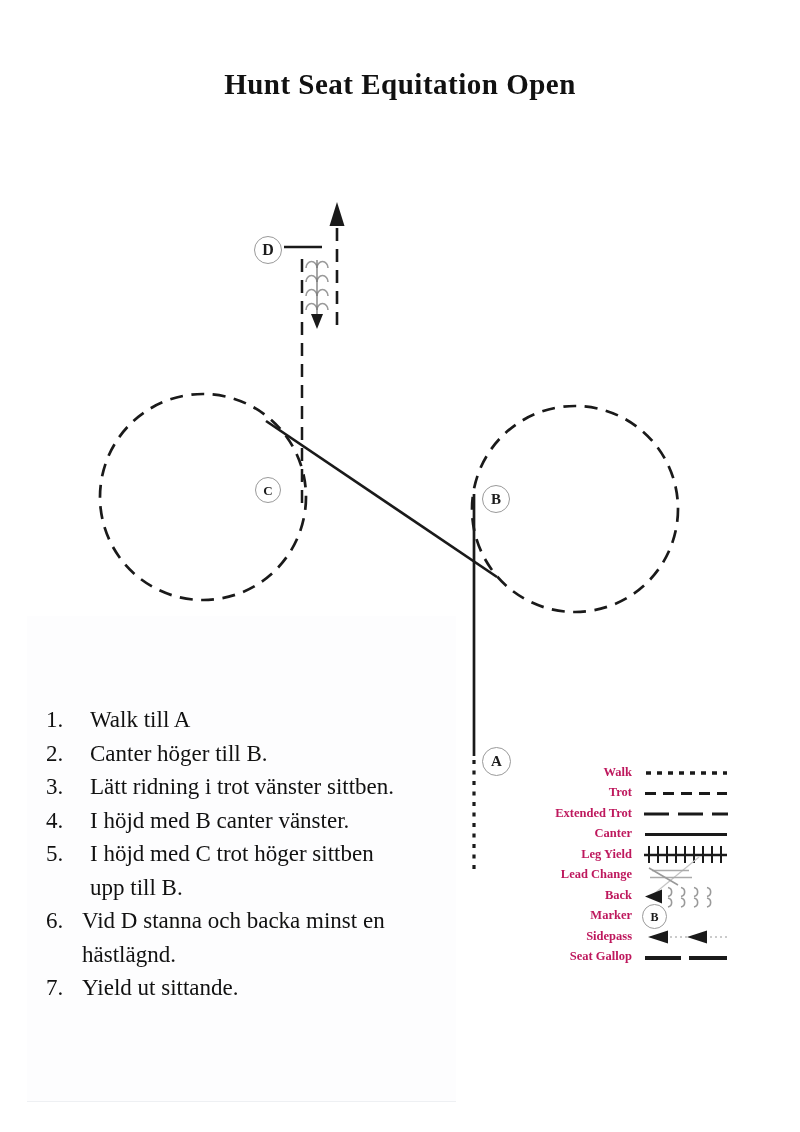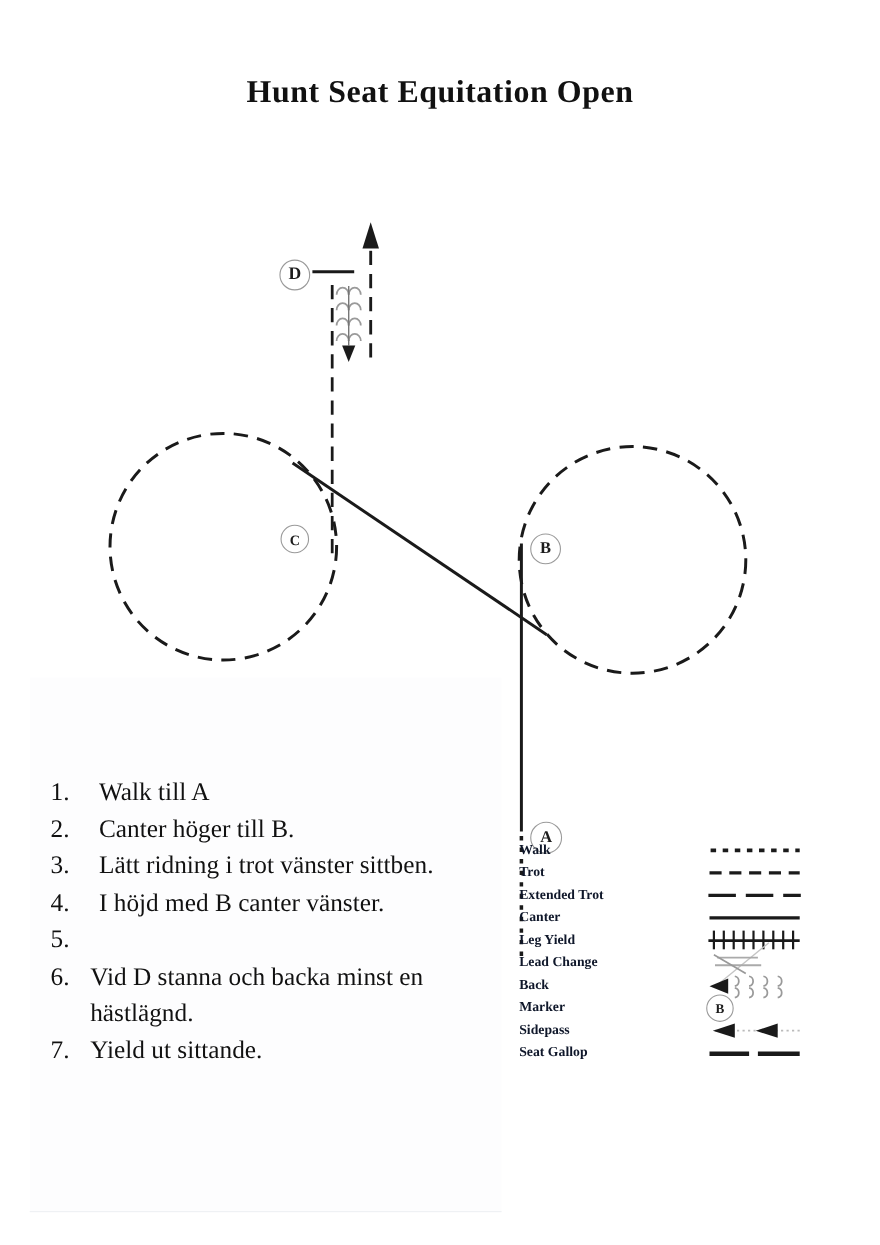--- a/index.html
+++ b/index.html
@@ -34,22 +34,22 @@
   #instructions{
     left:46px;top:703px;width:420px;
     font-size:23px;line-height:33.5px;color:#111;
   }
   .instr-item{display:flex;}
   .instr-num{width:30px;flex:0 0 auto;}
   .instr-item.tight .instr-num{width:22px;}
   .instr-lines{flex:1;margin-left:14px;}
   
   #legend-labels{
-    left:472px;top:762px;width:140px;
-    font-size:12.5px;font-weight:bold;color:#0f172a;text-align:left;
+    left:492px;top:762px;width:140px;
+    font-size:12.5px;font-weight:bold;color:#be185d;text-align:right;
   }
   .legend-label{height:20.45px;line-height:20.45px;}
 </style>
 </head>
 <body>
 
 <div id="page">
 
   <div id="panel-tint" class="abs"></div>
 
@@ -175,20 +175,22 @@
     </div>
     <div class="instr-item">
       <span class="instr-num">4.</span>
       <div class="instr-lines">
           <div>I höjd med B canter vänster.</div>
         </div>
     </div>
     <div class="instr-item">
       <span class="instr-num">5.</span>
       <div class="instr-lines">
+        <div>I höjd med C trot höger sittben</div>
+        <div>upp till B.</div>
       </div>
     </div>
     <div class="instr-item tight">
       <span class="instr-num">6.</span>
       <div class="instr-lines">
         <div>Vid D stanna och backa minst en</div>
         <div>hästlägnd.</div>
       </div>
     </div>
     <div class="instr-item tight">

